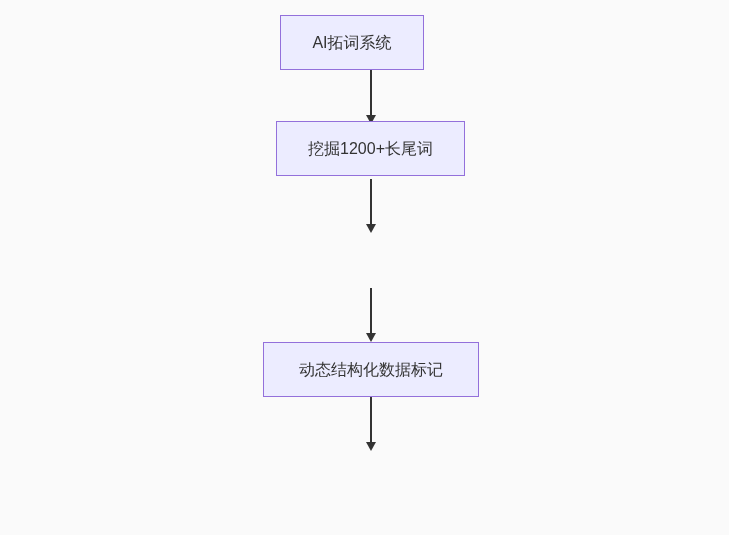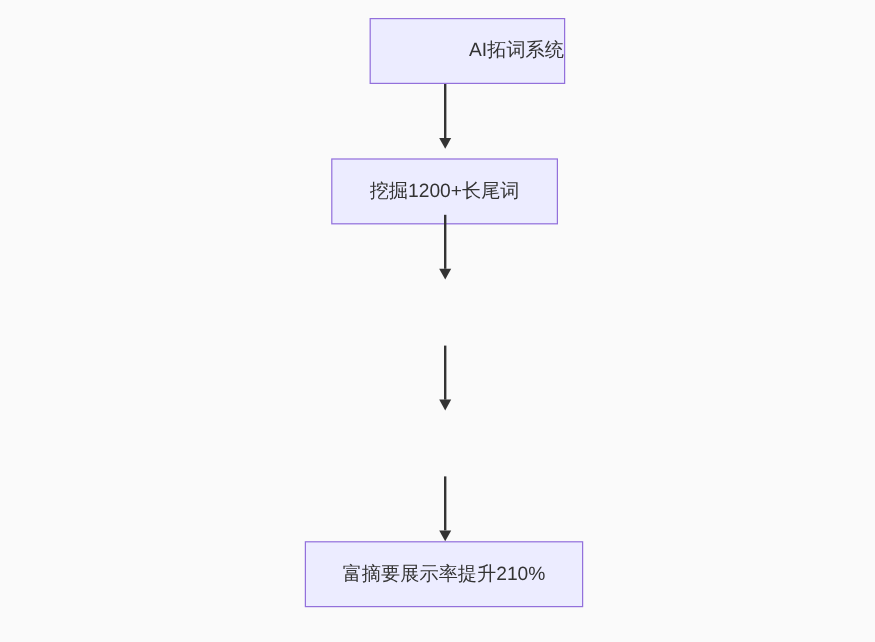--- a/index.html
+++ b/index.html
@@ -26,22 +26,22 @@
     border: 1px solid #9370DB;
     color: #333333;
     font-size: 16px;
     line-height: 1.2;
     display: flex;
     align-items: center;
     justify-content: center;
     text-align: center;
     white-space: nowrap;
   }
-  .node-0 { left: 308px; top: 15px;  width: 163px; height: 55px; justify-content: flex-end; }
-  .node-1 { left: 276px; top: 132px; width: 189px; height: 55px; }
+  .node-0 { left: 280px; top: 15px;  width: 144px; height: 55px; }
+  .node-1 { left: 276px; top: 121px; width: 189px; height: 55px; }
   .node-2 { left: 260px; top: 233px; width: 222px; height: 55px; }
   .node-3 { left: 263px; top: 342px; width: 216px; height: 55px; }
   .node-4 { left: 254px; top: 451px; width: 232px; height: 55px; }
 
   .arrow {
     position: absolute;
     left: 364px;
     width: 13px;
     display: flex;
     flex-direction: column;
@@ -86,23 +86,23 @@
     <div class="shaft"></div>
     <div class="head"></div>
   </div>
 
 
   <div class="arrow arrow-2">
     <div class="shaft"></div>
     <div class="head"></div>
   </div>
 
+  <div class="flow-node node-3">
+    <span>动态结构化数据标记</span>
+  </div>
 
   <div class="arrow arrow-3">
     <div class="shaft"></div>
     <div class="head"></div>
   </div>
 
-  <div class="flow-node node-4">
-    <span>富摘要展示率提升210%</span>
-  </div>
 
 </div>
 
 </body></html>

